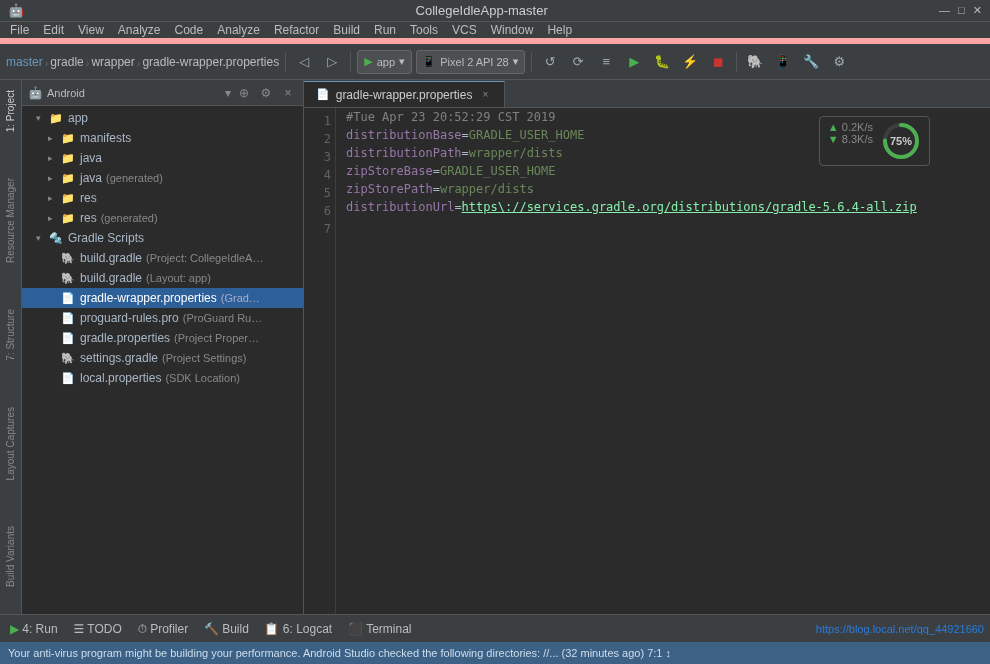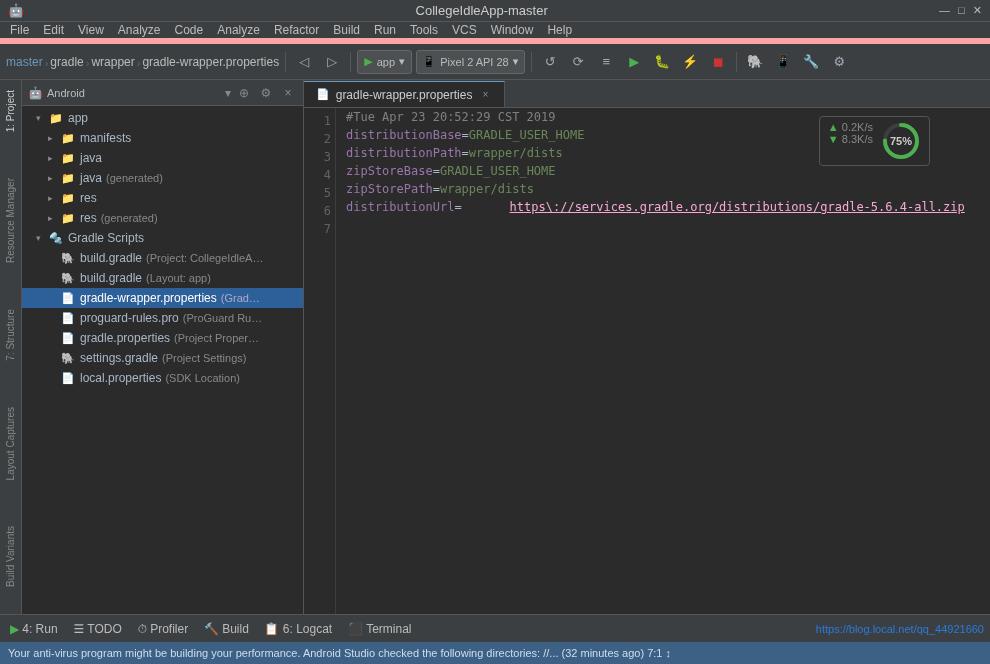--- a/index.html
+++ b/index.html
@@ -276,21 +276,21 @@
       font-family: 'Consolas', monospace;
       font-size: 12px;
       line-height: 18px;
       color: #a9b7c6;
       overflow: auto;
     }
     .code-line { display: flex; gap: 0; white-space: pre; }
     .c-comment { color: #808080; }
     .c-key { color: #9876aa; }
     .c-val { color: #6a8759; }
-    .c-url { color: #f9a8d4; text-decoration: underline; margin-left: 48px; }
+    .c-url { color: #86efac; text-decoration: underline; }
 
     
     .network-indicator {
       position: absolute;
       top: 8px;
       right: 60px;
       background: rgba(43, 43, 43, 0.9);
       border: 1px solid #555;
       border-radius: 4px;
       padding: 4px 8px;

